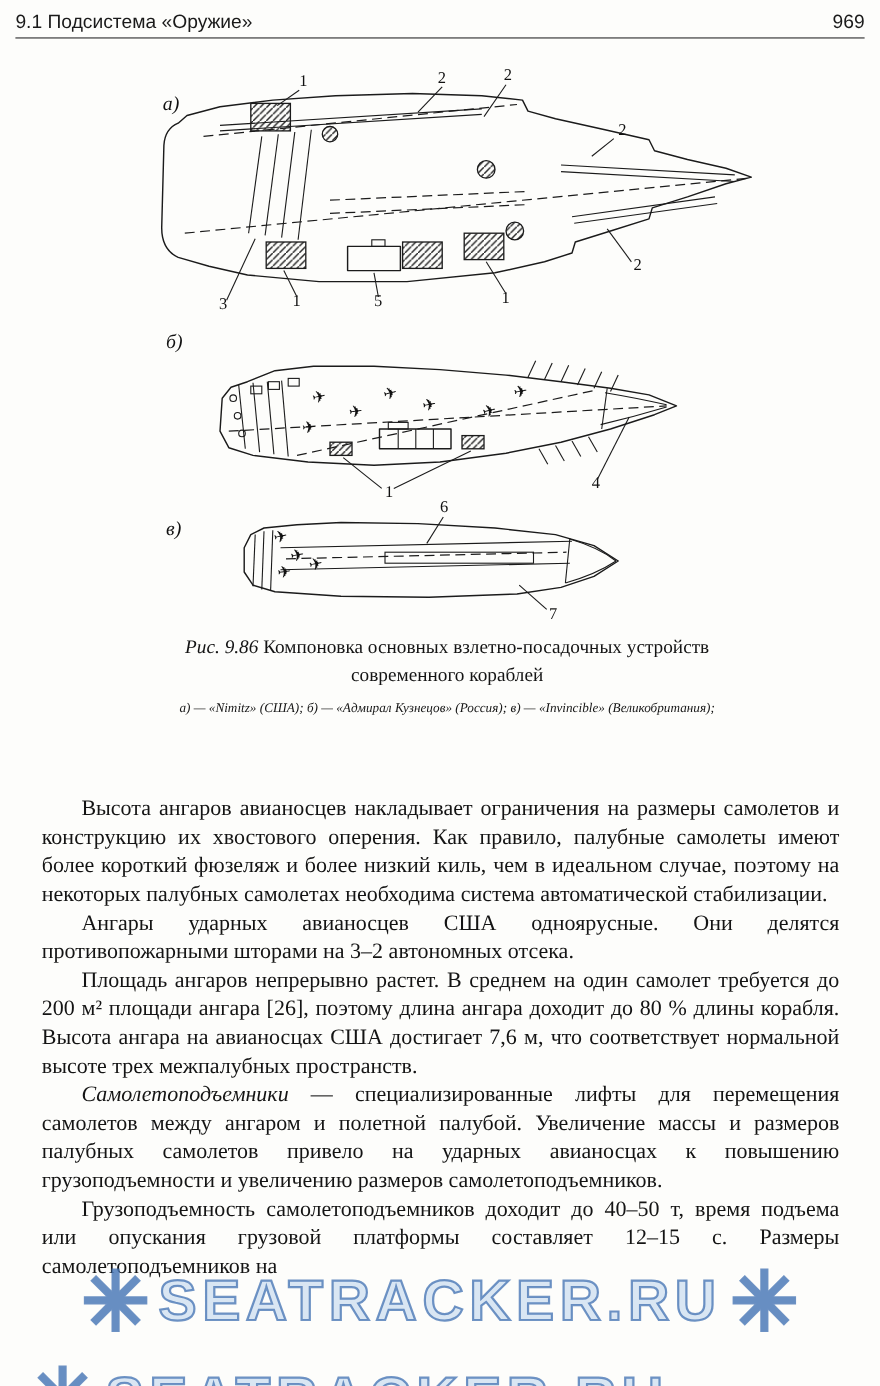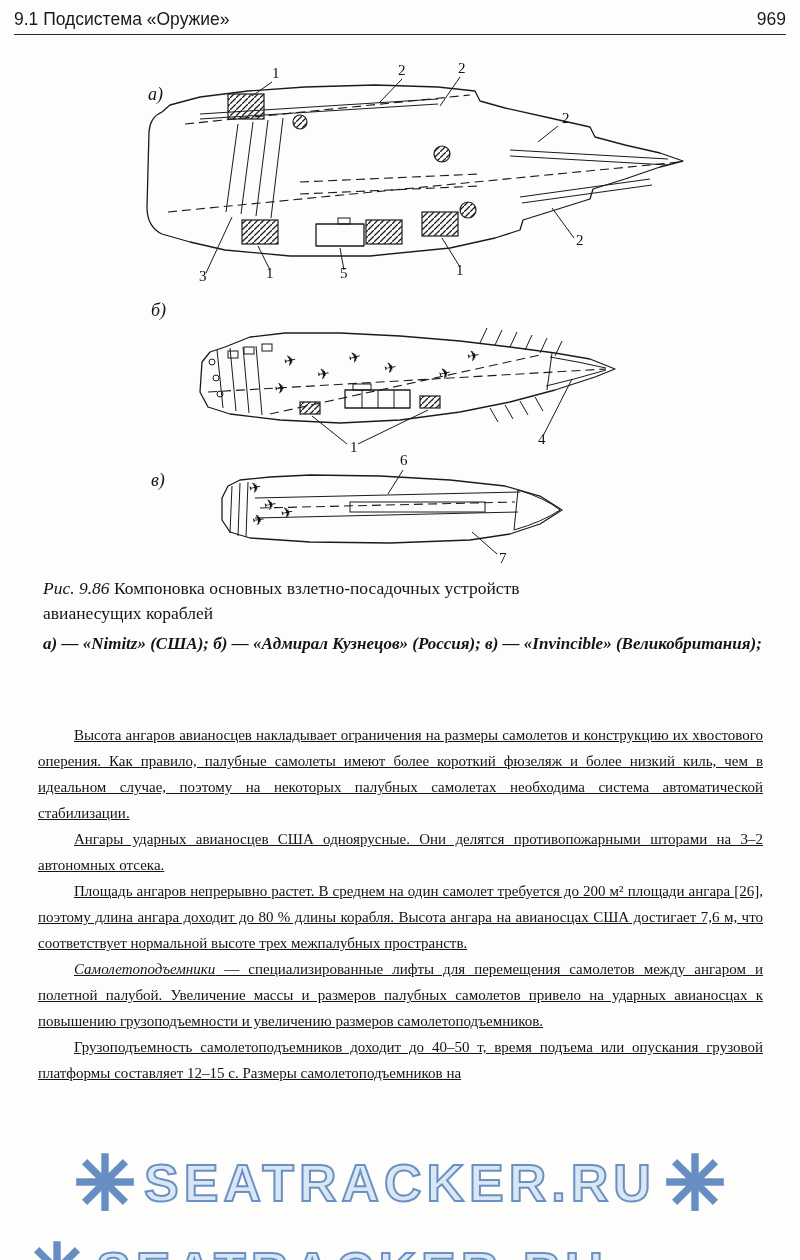--- a/index.html
+++ b/index.html
@@ -43,33 +43,33 @@
   .dash  { stroke:#1b1b1b; fill:none; stroke-width:1.1; stroke-dasharray:9 5; }
   .hatchbox { fill:url(#hatch); stroke:#1b1b1b; stroke-width:1.2; }
   svg text { font-family:"Liberation Serif", serif; fill:#111; stroke:none; }
   .callout-num { font-size:15px; }
   .plabel { font-size:18px; font-style:italic; }
   .plane { font-size:15px; }
   
   .fig-caption {
     position: absolute;
     top: 576px; left: 43px; right: 30px;
+    text-align: center;
   }
   .cap-line { font-size:17.5px; line-height:25px; }
   .cap-fig  { font-style: italic; }
   .legend-block { margin-top: 6px; }
-  .legend-line { font-size:17px; font-style:italic; line-height:23px;font-weight:bold; }
+  .legend-line { font-size:12px; font-style:italic; line-height:23px; }
   
   .body-text {
     position: absolute;
     top: 722px; left: 38px; right: 37px;
     text-align: justify;
-    font-size: 15px;
+    font-size: 20px;
     line-height: 26px;
-    text-decoration: underline;
   }
   .body-text p { margin: 0; text-indent: 36px; }
   .plead { font-style: italic; }
   
   .watermark, .watermark-2 {
     position: absolute;
     left: 0; right: 0;
     display: flex;
     align-items: center;
     justify-content: center;
@@ -263,21 +263,21 @@
         </g>
       </g>
     </svg>
   </div>
 
   <div class="fig-caption">
     <div class="cap-line">
       <span class="cap-fig">Рис. 9.86</span>
       <span>Компоновка основных взлетно-посадочных устройств</span>
     </div>
-    <div class="cap-line">авианесущих кораблей</div>
+    <div class="cap-line">современного кораблей</div>
     <div class="legend-block">
       <div class="legend-line">а) — «Nimitz» (США); б) — «Адмирал Кузнецов» (Россия); в) — «Invincible» (Великобритания);</div>
     </div>
   </div>
 
   <div class="body-text">
     <p>Высота ангаров авианосцев накладывает ограничения на размеры самолетов и конструкцию их хвостового оперения. Как правило, палубные самолеты имеют более короткий фюзеляж и более низкий киль, чем в идеальном случае, поэтому на некоторых палубных самолетах необходима система автоматической стабилизации.</p>
     <p>Ангары ударных авианосцев США одноярусные. Они делятся противопожарными шторами на 3–2 автономных отсека.</p>
     <p>Площадь ангаров непрерывно растет. В среднем на один самолет требуется до 200 м² площади ангара [26], поэтому длина ангара доходит до 80 % длины корабля. Высота ангара на авианосцах США достигает 7,6 м, что соответствует нормальной высоте трех межпалубных пространств.</p>
     <p><span class="plead">Самолетоподъемники</span><span> — специализированные лифты для перемещения самолетов между ангаром и полетной палубой. Увеличение массы и размеров палубных самолетов привело на ударных авианосцах к повышению грузоподъемности и увеличению размеров самолетоподъемников.</span></p>

